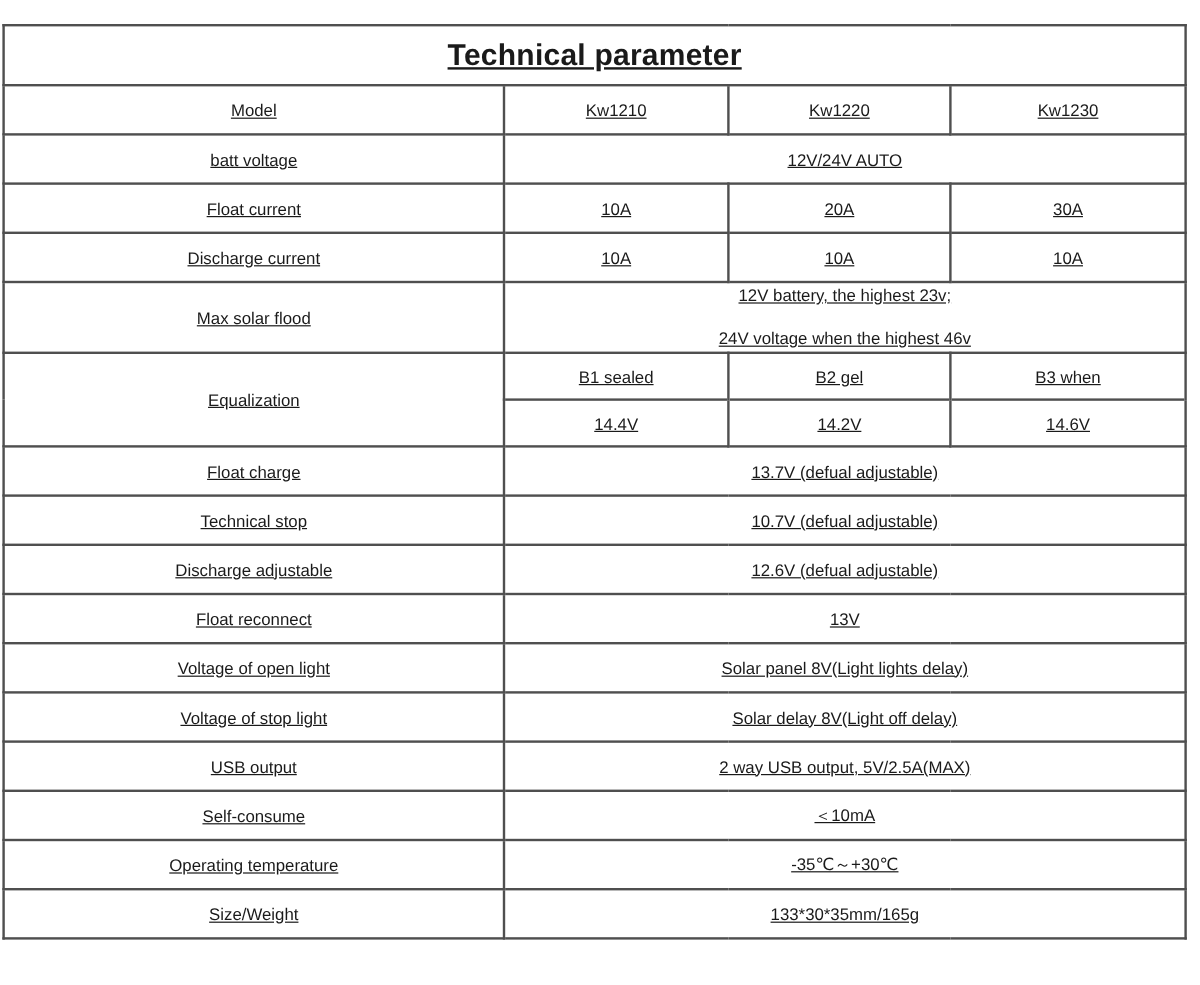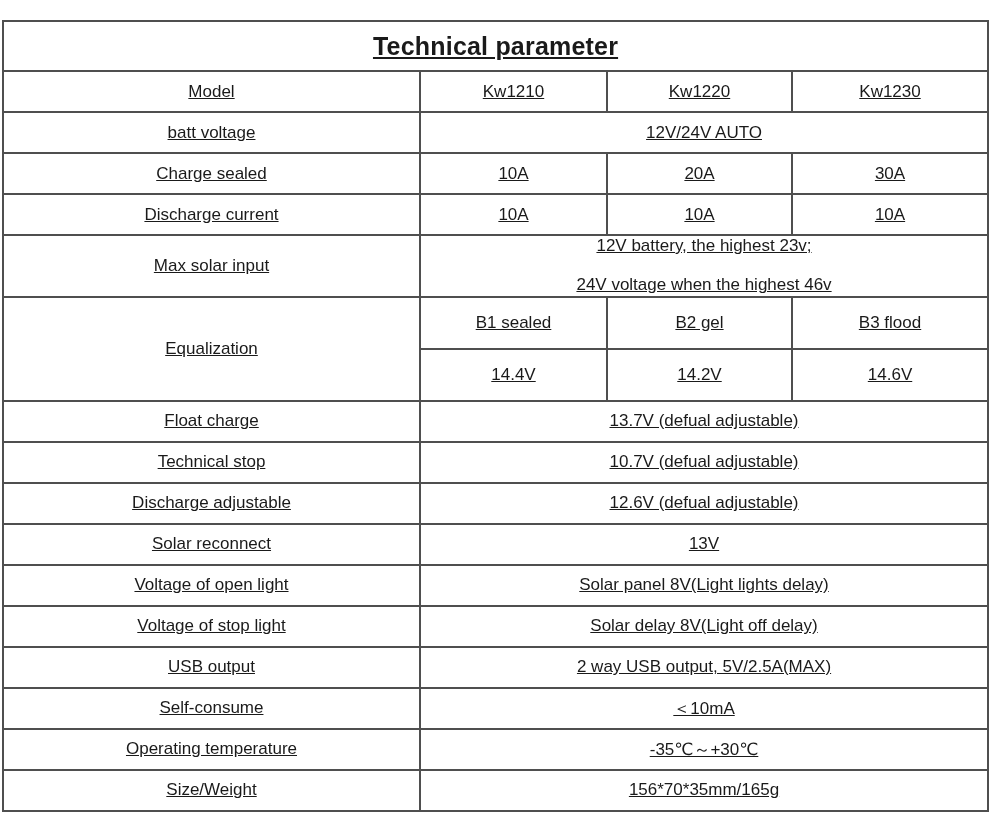--- a/index.html
+++ b/index.html
@@ -18,34 +18,34 @@
     top: 20px;
     width: 985px;
     border-collapse: collapse;
     table-layout: fixed;
     text-decoration: underline;
   }
   .spec-table td {
     border: 2px solid #4f4f4f;
     text-align: center;
     vertical-align: middle;
-    font-size: 17px;
+    font-size: 14px;
     padding: 0 4px;
     overflow: hidden;
     white-space: nowrap;
   }
   .r-title td {
     height: 50px;
     font-size: 25px;
     font-weight: bold;
     letter-spacing: 0.2px;
   }
   .r-std td { height: 41px; }
   .r-solar td { height: 59px; }
-  .r-eq td { height: 52px; }
+  .r-eq td { height: 39px; }
   .r-eq .eq-divider { border-bottom-width: 1px; }
   .solar-line { line-height: 1.2; }
   .solar-line + .solar-line { margin-top: 19px; }
 </style>
 </head>
 <body>
 
 <table class="spec-table">
   <colgroup>
     <col style="width:417px">
@@ -64,46 +64,46 @@
       <td>Kw1220</td>
       <td>Kw1230</td>
     </tr>
 
     <tr class="r-std">
       <td>batt voltage</td>
       <td colspan="3">12V/24V AUTO</td>
     </tr>
 
     <tr class="r-std">
-      <td>Charge sealed</td>
+      <td>Float current</td>
       <td>10A</td>
       <td>20A</td>
       <td>30A</td>
     </tr>
 
     <tr class="r-std">
       <td>Discharge current</td>
       <td>10A</td>
       <td>10A</td>
       <td>10A</td>
     </tr>
 
     <tr class="r-solar">
-      <td>Max solar input</td>
+      <td>Max solar flood</td>
       <td colspan="3">
         <div class="solar-line">12V battery, the highest 23v;</div>
         <div class="solar-line">24V voltage when the highest 46v</div>
       </td>
     </tr>
 
     <tr class="r-eq">
       <td rowspan="2">Equalization</td>
       <td class="eq-divider">B1 sealed</td>
       <td class="eq-divider">B2 gel</td>
-      <td class="eq-divider">B3 flood</td>
+      <td class="eq-divider">B3 when</td>
     </tr>
     <tr class="r-eq">
       <td>14.4V</td>
       <td>14.2V</td>
       <td>14.6V</td>
     </tr>
 
     <tr class="r-std">
       <td>Float charge</td>
       <td colspan="3">13.7V (defual adjustable)</td>
@@ -113,21 +113,21 @@
       <td>Technical stop</td>
       <td colspan="3">10.7V (defual adjustable)</td>
     </tr>
 
     <tr class="r-std">
       <td>Discharge adjustable</td>
       <td colspan="3">12.6V (defual adjustable)</td>
     </tr>
 
     <tr class="r-std">
-      <td>Solar reconnect</td>
+      <td>Float reconnect</td>
       <td colspan="3">13V</td>
     </tr>
 
     <tr class="r-std">
       <td>Voltage of open light</td>
       <td colspan="3">Solar panel 8V(Light lights delay)</td>
     </tr>
 
     <tr class="r-std">
       <td>Voltage of stop light</td>
@@ -144,16 +144,16 @@
       <td colspan="3">＜10mA</td>
     </tr>
 
     <tr class="r-std">
       <td>Operating temperature</td>
       <td colspan="3">-35℃～+30℃</td>
     </tr>
 
     <tr class="r-std">
       <td>Size/Weight</td>
-      <td colspan="3">156*70*35mm/165g</td>
+      <td colspan="3">133*30*35mm/165g</td>
     </tr>
   </tbody>
 </table>
 
 </body></html>

